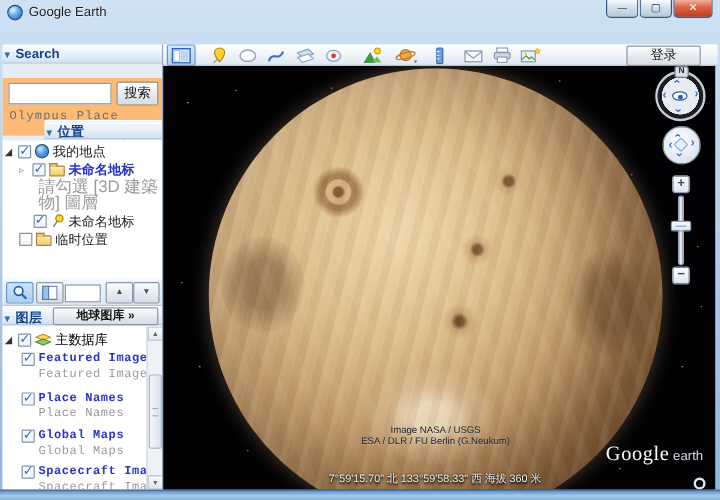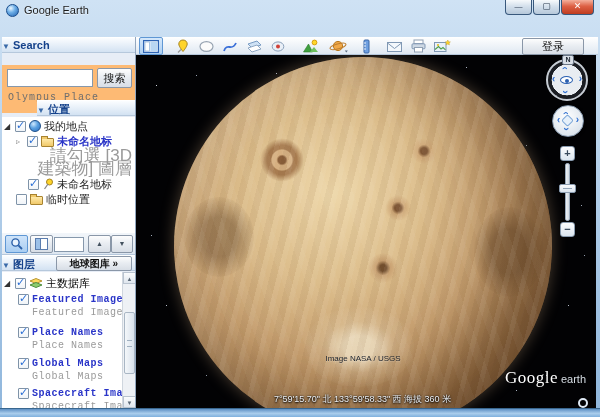--- a/index.html
+++ b/index.html
@@ -39,30 +39,30 @@
   .tree-row { position:absolute; display:flex; align-items:center; height:14px; white-space:nowrap; }
   .tw { margin-right:3px; }
   .exp { font-size:8px; color:#333; width:8px; }
   .exp.closed { color:#888; }
   .cb { width:11px; height:11px; border:1px solid #7f93a8; border-radius:1px; background:linear-gradient(#ffffff,#f0f4f8); position:relative; flex:none; }
   .cb.checked::after { content:"✓"; position:absolute; left:0px; top:-3px; font-size:11px; font-weight:bold; color:#2b6fd4; }
   .folder { width:13px; height:9px; background:linear-gradient(#ffe9a8,#f0c96a); border:1px solid #a8832f; border-radius:1px; position:relative; margin-top:2px; flex:none; }
   .folder::before { content:""; position:absolute; top:-3px; left:-1px; width:5px; height:2px; background:#f0c96a; border:1px solid #a8832f; border-bottom:none; }
   .globe-ic { width:12px; height:12px; border-radius:50%; background:radial-gradient(circle at 35% 30%,#cfe9ff 0%,#5aa0e0 45%,#2a6fc0 100%); border:1px solid #1d4f8a; flex:none; }
   .blue-label { color:#2a35c8; font-weight:bold; }
-  .tree-note { position:absolute; left:30px; width:100px; font-size:17px; color:#9a9a9a; line-height:13px;text-align:right; }
+  .tree-note { position:absolute; left:30px; width:100px; font-size:14px; color:#9a9a9a; line-height:13px; }
 
   .mini-toolbar { position:absolute; left:0; right:0; top:195px; height:23px; background:linear-gradient(#f2f6fa,#dde6f0); border-top:1px solid #fff; border-bottom:1px solid #b6c8dc; }
   .mini-btn { position:absolute; top:2px; width:23px; height:18px; }
   .mini-btn.active { background:linear-gradient(#cfe4fa,#a9cdf2); border-color:#5f97d4; }
   .mini-input { position:absolute; left:52px; top:4px; width:30px; height:15px; border:1px solid #8698ac; background:#fff; font-size:10px; }
   .spin { font-size:7px; color:#44525f; line-height:16px; }
 
   .layers-header { top:218px; }
-  .gallery-btn { position:absolute; right:3px; top:219px; width:76px; height:15px; line-height:13px; font-weight:bold; font-size:10px; z-index:5; }
+  .gallery-btn { position:absolute; right:3px; top:219px; width:88px; height:15px; line-height:13px; font-weight:bold; font-size:10px; z-index:5; }
   .layers-body { position:absolute; left:0; right:0; top:235px; bottom:0; background:#fff; overflow:hidden; }
   .mono-name { font-family:"Liberation Mono","DejaVu Sans Mono",monospace; font-size:10px; font-weight:bold; color:#2a35c8; letter-spacing:0.5px; }
   .mono-sub { font-family:"Liberation Mono","DejaVu Sans Mono",monospace; font-size:10px; color:#9a9a9a; letter-spacing:0.5px; }
   .scrollbar { position:absolute; right:0; top:0; bottom:0; width:13px; background:#eef1f5; border-left:1px solid #cfd6de; }
   .sb-btn { position:absolute; left:0; width:13px; height:12px; font-size:6px; color:#5a6876; text-align:center; line-height:12px; background:linear-gradient(#fbfcfd,#dfe6ee); border:1px solid #b9c3cf; }
   .sb-thumb { position:absolute; left:1px; width:11px; top:40px; height:62px; background:linear-gradient(90deg,#f4f7fa,#d9e2ec); border:1px solid #a9b6c4; border-radius:2px; }
   .sb-thumb::after { content:""; position:absolute; left:2px; right:2px; top:27px; height:5px; border-top:1px solid #9fb0c0; border-bottom:1px solid #9fb0c0; }
 
   
   .toolbar { position:absolute; left:136px; top:37px; right:2px; height:18px; background:linear-gradient(#ffffff,#dfe8f2); border-bottom:1px solid #b5c6da; }
@@ -349,20 +349,21 @@
       <div class="feat f-v1"></div>
       <div class="feat f-v2"></div>
       <div class="feat f-v3"></div>
       <div class="feat f-south"></div>
       <div class="feat f-darkR"></div>
       <div class="feat f-darkL"></div>
     </div>
 
     <div class="attribution">
       <div>Image NASA / USGS</div>
+      <div>ESA / DLR / FU Berlin (G.Neukum)</div>
     </div>
 
     <div class="ge-wordmark">
       <span class="g1">Google</span><span class="g2">earth</span>
     </div>
 
     <div class="status-line">
       <span class="status-coords">7°59'15.70" 北  133°59'58.33" 西    海拔  360 米</span>
     </div>
     <div class="status-spinner"></div>

